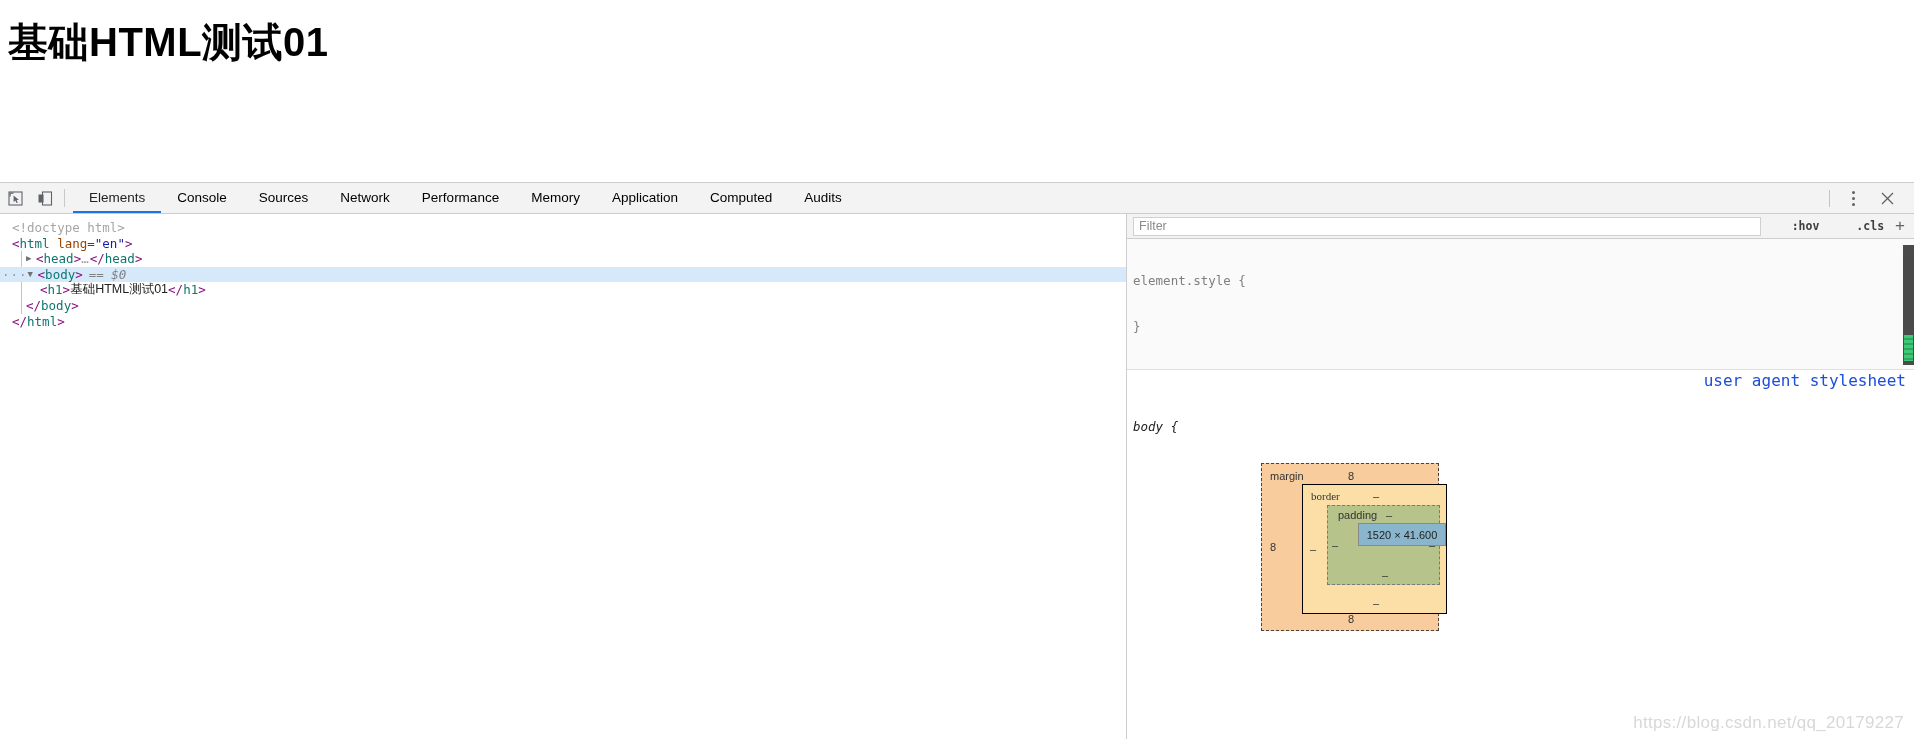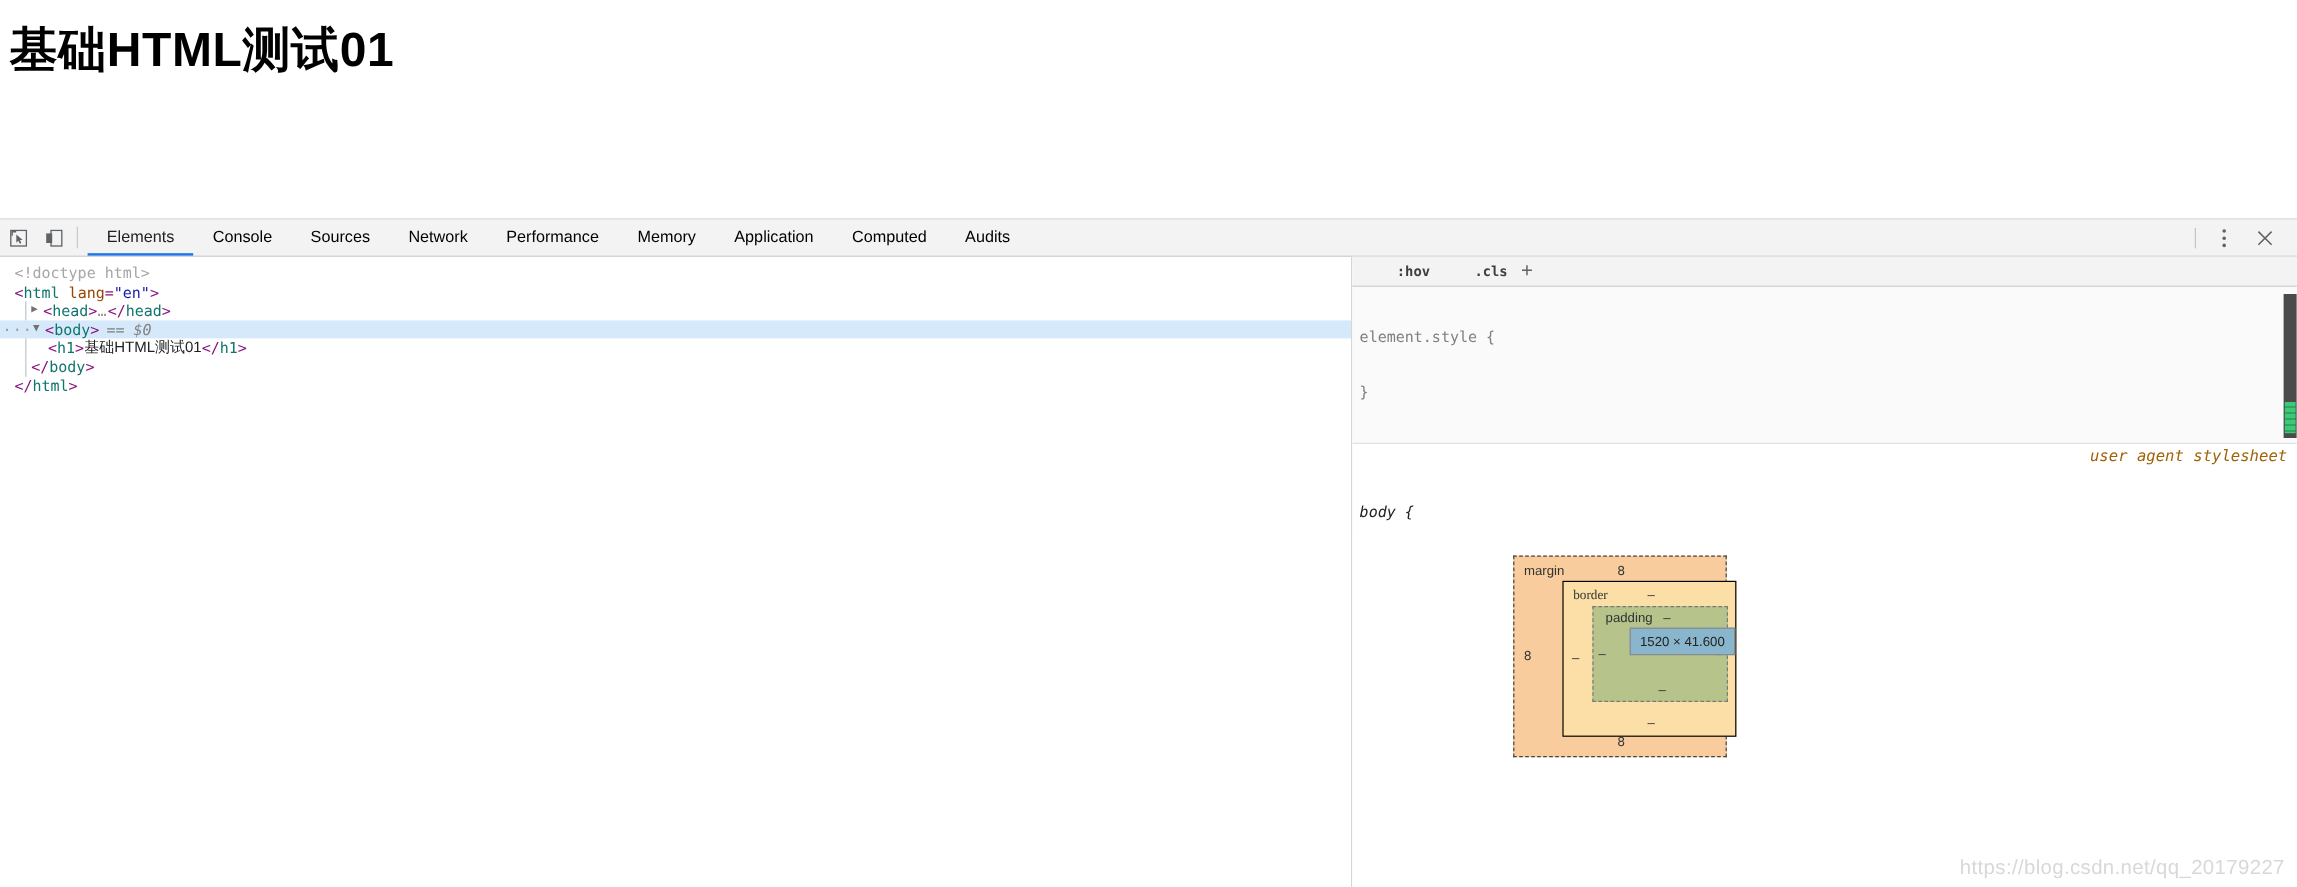--- a/index.html
+++ b/index.html
@@ -273,23 +273,22 @@
     white-space: pre;
   }
   .rule.gray { background: #fafafa; }
   .rule.white { background: #ffffff; }
   .sel-plain { color: #808080; }
   .sel-ua { color: #222222; font-style: italic; }
   .origin {
     position: absolute;
     right: 8px;
     top: 3px;
-    color: #a16207;
-    font-style: italic;
-    font-size: 13px;
+    color: #1d4ed8;
+    font-size: 16px;
   }
 
   
   #rules-scroll {
     position: absolute;
     right: 0; top: 6px;
     width: 11px; height: 120px;
     background: #3c3c3c;
     opacity: 0.92;
   }
@@ -454,20 +453,21 @@
 
       <div class="dom-row ind1">
         <span class="tw-punct">&lt;/</span><span class="tw-tag">html</span><span class="tw-punct">&gt;</span>
       </div>
     </div>
 
     <div id="styles-pane">
 
 
       <div id="filter-row">
+        <input id="filter-input" type="text" placeholder="Filter" style="">
         <span class="mini-btn">:hov</span>
         <span class="mini-btn">.cls</span>
         <span class="plus-btn">+</span>
       </div>
 
       <div id="rules">
 
         <div class="rule gray">
           <div class="sel-plain">element.style {</div>
           <div class="sel-plain">}</div>

